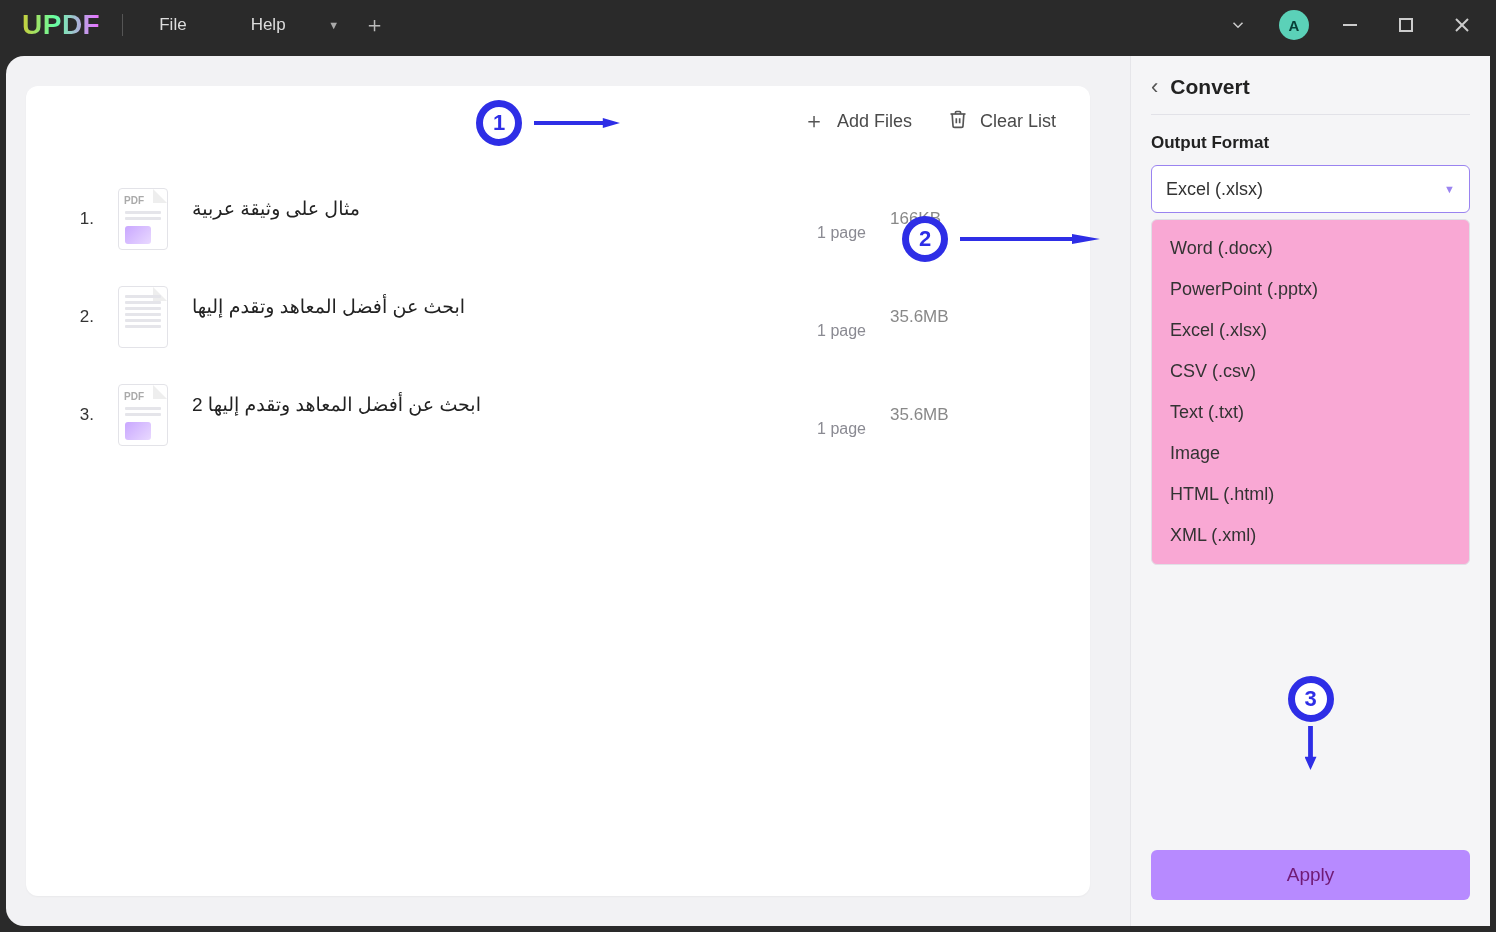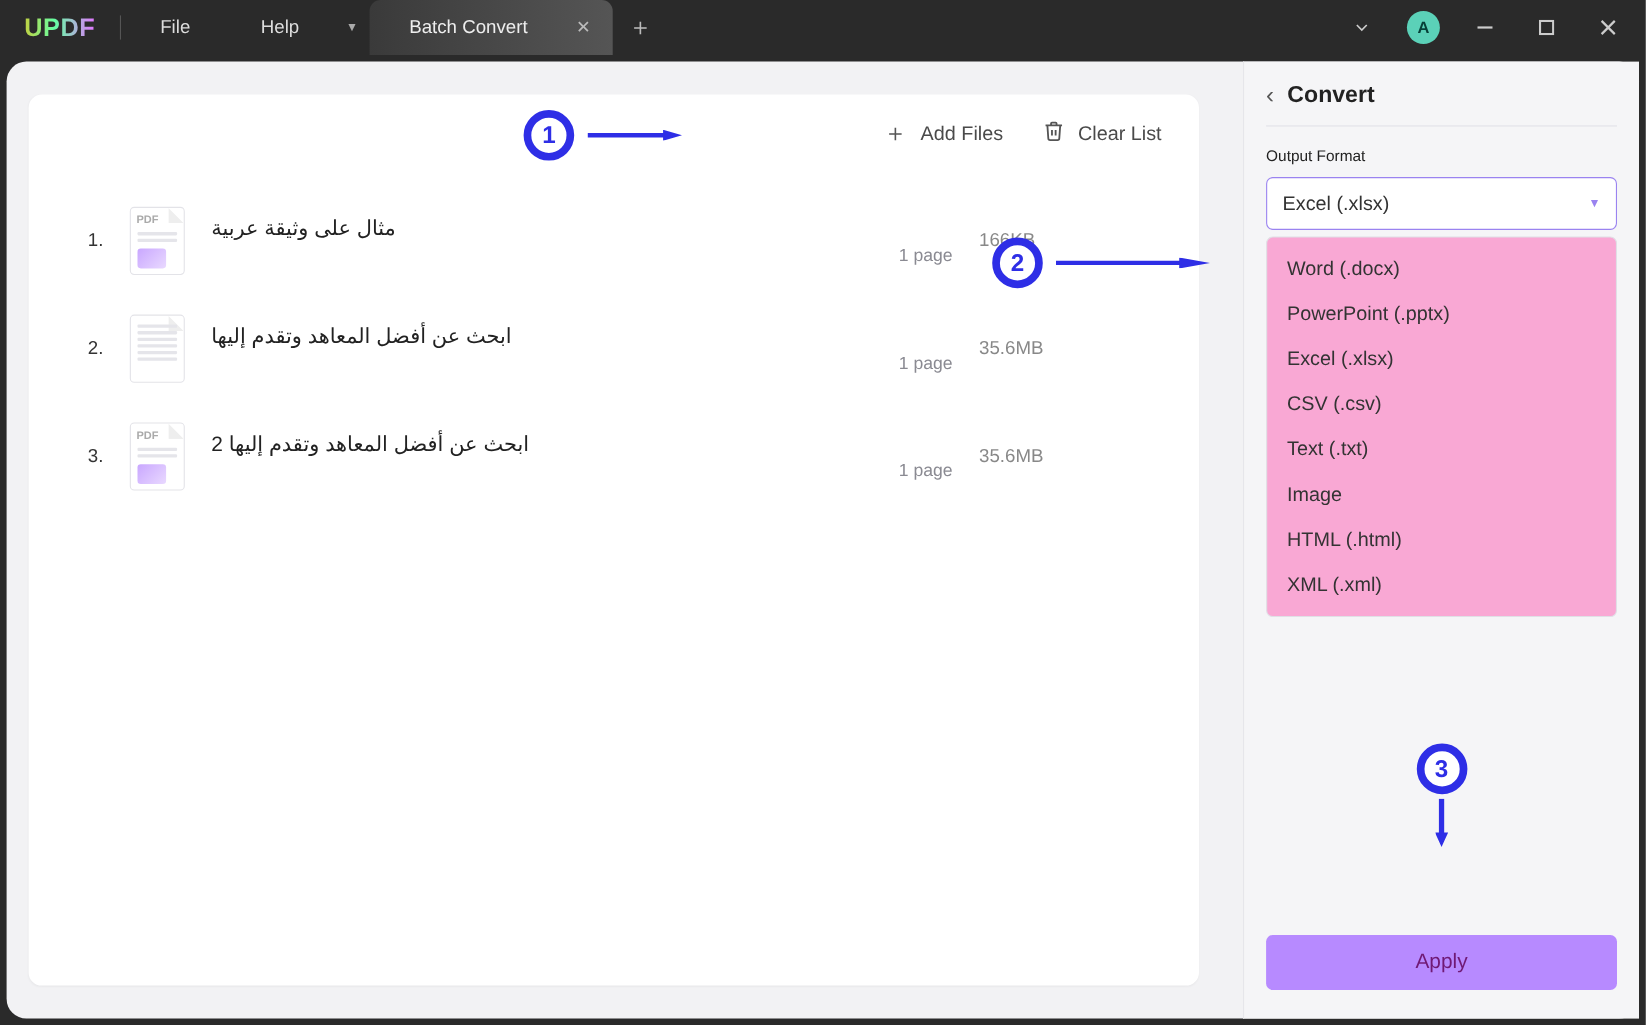--- a/index.html
+++ b/index.html
@@ -13,21 +13,21 @@
   .titlebar {
     height: 50px;
     background: #2a2a2a;
     display: flex;
     align-items: center;
     color: #ddd;
     padding: 0 4px;
   }
   .logo {
     font-weight: 700;
-    font-size: 23px;
+    font-size: 28px;
     padding: 0 18px;
     background: linear-gradient(90deg,#ffb300 0%,#65ffa3 45%,#e07bff 80%,#ff46a0 100%);
     -webkit-background-clip: text;
     background-clip: text;
     color: transparent;
     letter-spacing: 0.5px;
   }
   .vsep { width:1px; height:22px; background:#555; margin:0 4px; }
   .menu-item {
     padding: 0 32px;
@@ -158,21 +158,21 @@
   }
   .side-header {
     display:flex;align-items:center;gap:8px;
     color:#222;
     font-size:21px;
     font-weight:600;
     margin-bottom:14px;
   }
   .side-header .back { font-size:22px;color:#555;cursor:pointer;margin-right:4px; font-weight:normal;}
   .side-hr { height:1px;background:#e2e2e8;margin-bottom:18px; }
-  .section-label { font-size:14px;font-weight:400;color:#222;margin-bottom:12px; }
+  .section-label { font-size:17px;font-weight:700;color:#222;margin-bottom:12px; }
   .select-box {
     border:1px solid #9a83f0;
     border-radius:6px;
     background:#fff;
     height:48px;
     display:flex;align-items:center;justify-content:space-between;
     padding:0 14px;
     color:#333;font-size:18px;cursor:pointer;
   }
   .select-caret { color:#9a83f0; font-size:11px; }
@@ -234,24 +234,20 @@
 </style>
 </head>
 <body>
 
 <div class="titlebar">
   <div class="logo">UPDF</div>
   <div class="vsep"></div>
   <div class="menu-item">File</div>
   <div class="menu-item">Help</div>
   <div class="caret-tab">▼</div>
-  <div class="tab">
-    <span>Batch Convert</span>
-    <span class="close">✕</span>
-  </div>
   <div class="new-tab">＋</div>
   <div class="spacer"></div>
   <div class="title-right">
     <div class="title-icon">
       <svg width="18" height="18" viewBox="0 0 24 24" fill="none" stroke="#ccc" stroke-width="2">
           <polyline points="6 9 12 15 18 9"></polyline>
         </svg>
     </div>
     <div class="title-icon">
       <div class="avatar">A</div>

